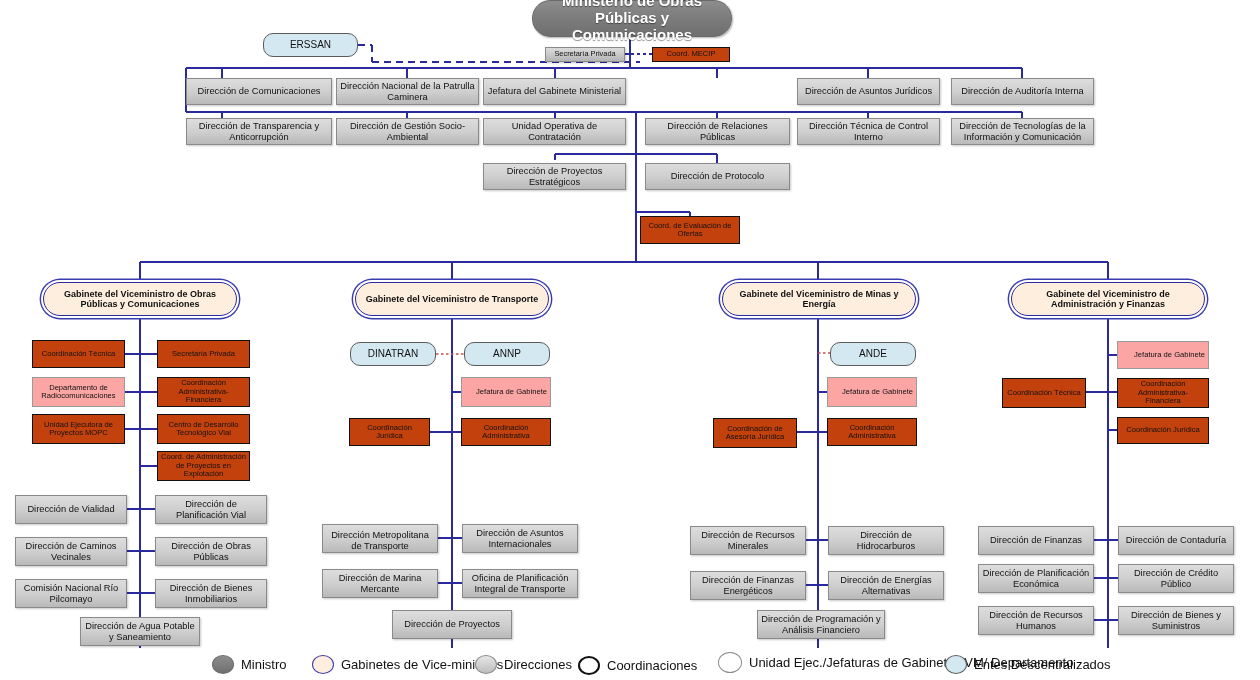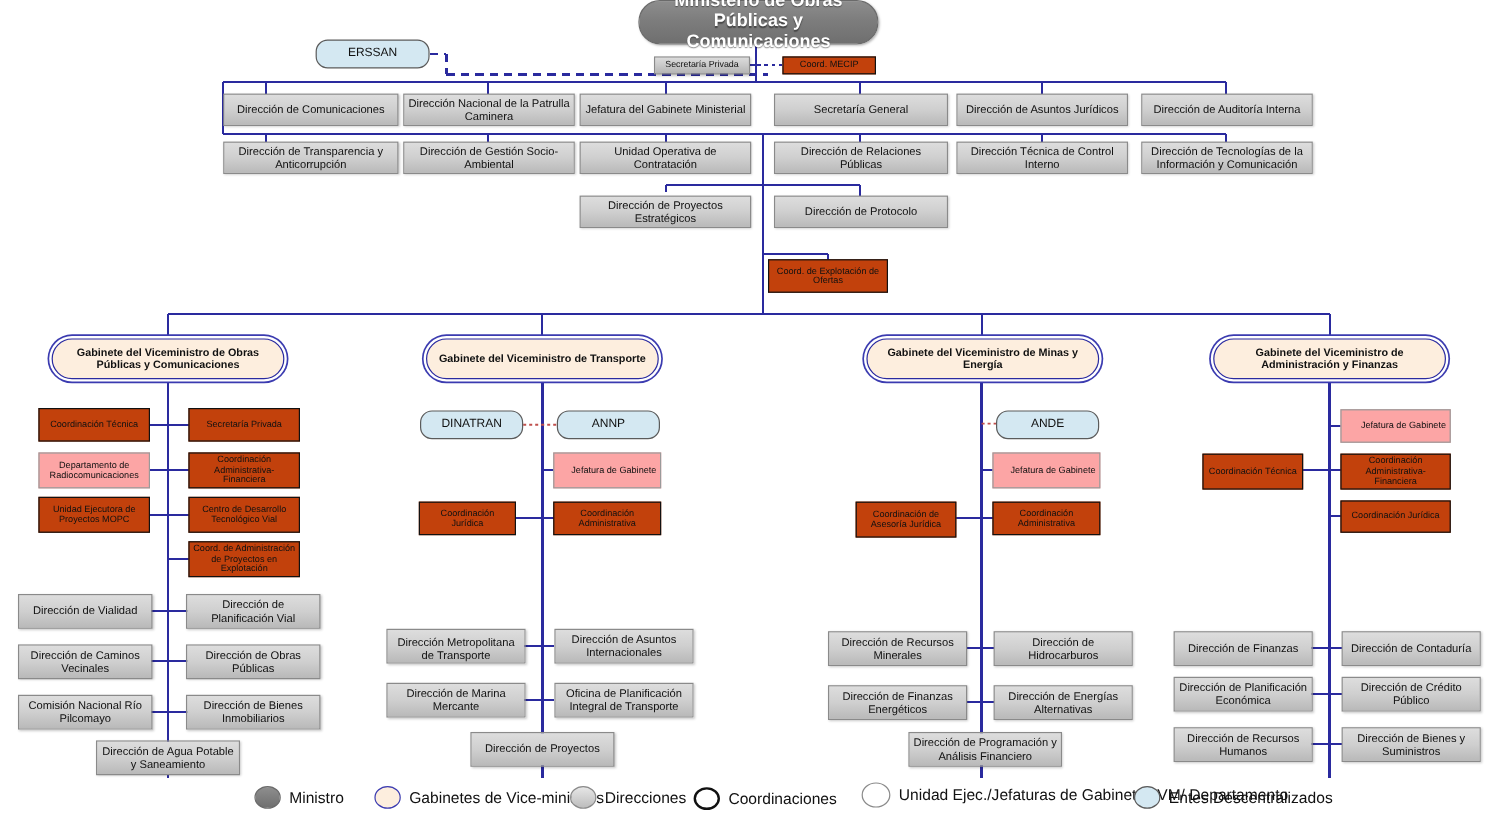--- a/index.html
+++ b/index.html
@@ -257,23 +257,20 @@
 
   <div class="node n-direccion" style="left:186px; top:78px; width:146px; height:27px;">
     <span>Dirección de Comunicaciones</span>
   </div>
   <div class="node n-direccion" style="left:336px; top:78px; width:143px; height:27px;">
     <span>Dirección Nacional de la Patrulla Caminera</span>
   </div>
   <div class="node n-direccion" style="left:483px; top:78px; width:143px; height:27px;">
     <span>Jefatura del Gabinete Ministerial</span>
   </div>
-  <div class="node n-direccion" style="left:645px; top:78px; width:145px; height:27px;">
-    <span>Secretaría General</span>
-  </div>
   <div class="node n-direccion" style="left:797px; top:78px; width:143px; height:27px;">
     <span>Dirección de Asuntos Jurídicos</span>
   </div>
   <div class="node n-direccion" style="left:951px; top:78px; width:143px; height:27px;">
     <span>Dirección de Auditoría Interna</span>
   </div>
 
   <div class="node n-direccion" style="left:186px; top:118px; width:146px; height:27px;">
     <span>Dirección de Transparencia y Anticorrupción</span>
   </div>
@@ -294,21 +291,21 @@
   </div>
 
   <div class="node n-direccion" style="left:483px; top:163px; width:143px; height:27px;">
     <span>Dirección de Proyectos Estratégicos</span>
   </div>
   <div class="node n-direccion" style="left:645px; top:163px; width:145px; height:27px;">
     <span>Dirección de Protocolo</span>
   </div>
 
   <div class="node n-coord" style="left:640px; top:216px; width:100px; height:28px;">
-    <span>Coord. de Explotación de Ofertas</span>
+    <span>Coord. de Evaluación de Ofertas</span>
   </div>
 
   <div class="node n-gabinete" style="left:43px; top:282px; width:194px; height:34px;">
     <span>Gabinete del Viceministro de Obras Públicas y Comunicaciones</span>
   </div>
   <div class="node n-coord" style="left:32px; top:340px; width:93px; height:28px;">
     <span>Coordinación Técnica</span>
   </div>
   <div class="node n-unidad" style="left:32px; top:377px; width:93px; height:30px;">
     <span>Departamento de Radiocomunicaciones</span>

